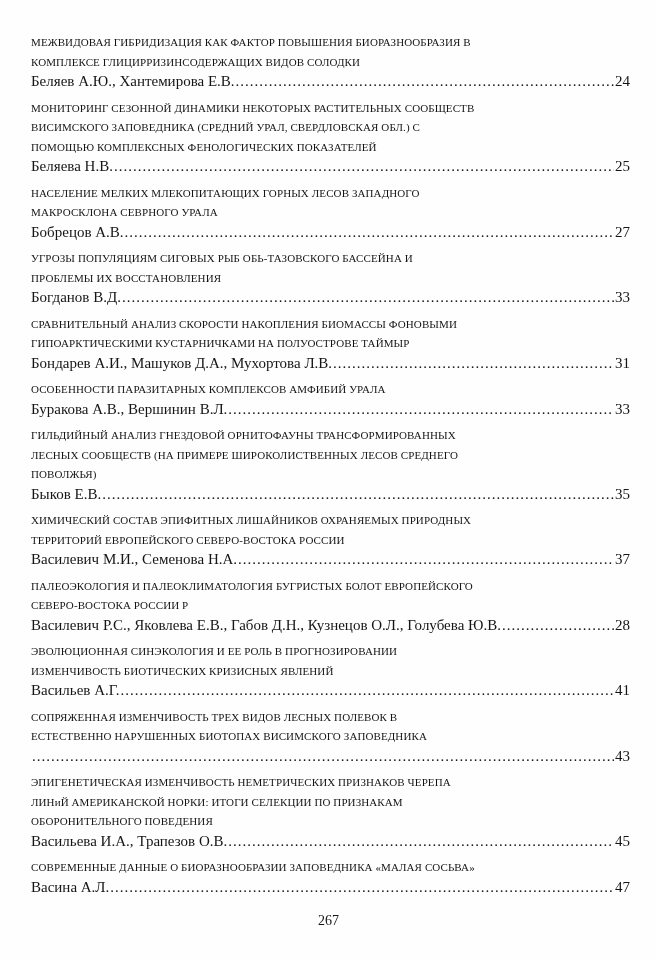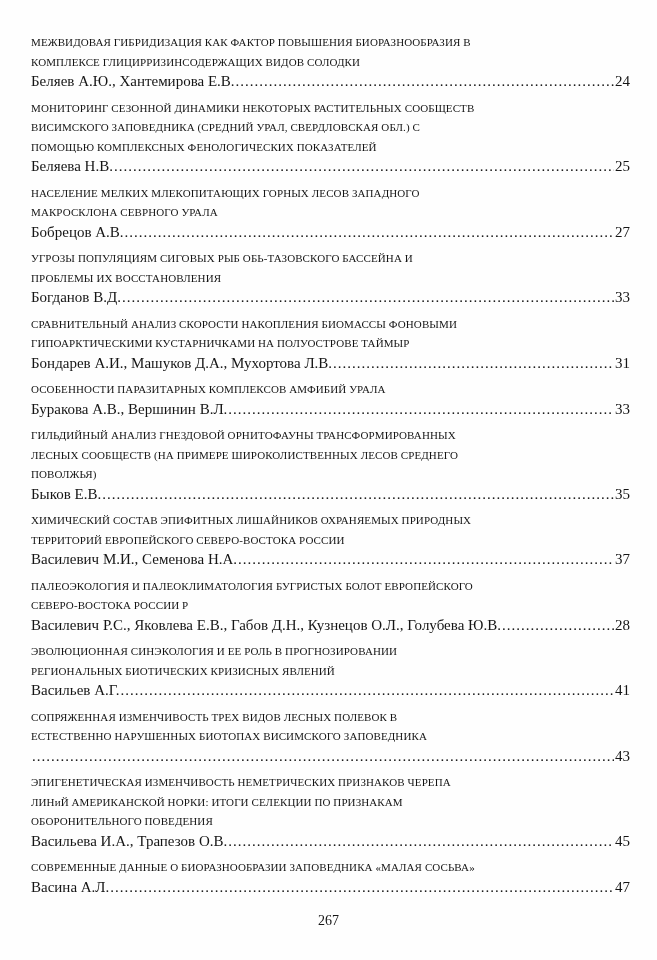--- a/index.html
+++ b/index.html
@@ -154,21 +154,21 @@
 СЕВЕРО-ВОСТОКА РОССИИ Р</div>
     <div class="entry-line">
       <span class="authors">Василевич Р.С., Яковлева Е.В., Габов Д.Н., Кузнецов О.Л., Голубева Ю.В.</span>
       <span class="leader"></span>
       <span class="pagenum">28</span>
     </div>
   </div>
 
   <div class="entry">
     <div class="entry-title">ЭВОЛЮЦИОННАЯ СИНЭКОЛОГИЯ И ЕЕ РОЛЬ В ПРОГНОЗИРОВАНИИ
-РЕГИОНАЛЬНЫХ БИОТИЧЕСКИХ КРИЗИСНЫХ ЯВЛЕНИЙ</div>
+ИЗМЕНЧИВОСТЬ БИОТИЧЕСКИХ КРИЗИСНЫХ ЯВЛЕНИЙ</div>
     <div class="entry-line">
       <span class="authors">Васильев А.Г.</span>
       <span class="leader"></span>
       <span class="pagenum">41</span>
     </div>
   </div>
 
   <div class="entry">
     <div class="entry-title">СОПРЯЖЕННАЯ ИЗМЕНЧИВОСТЬ ТРЕХ ВИДОВ ЛЕСНЫХ ПОЛЕВОК В
 ЕСТЕСТВЕННО НАРУШЕННЫХ БИОТОПАХ ВИСИМСКОГО ЗАПОВЕДНИКА</div>

